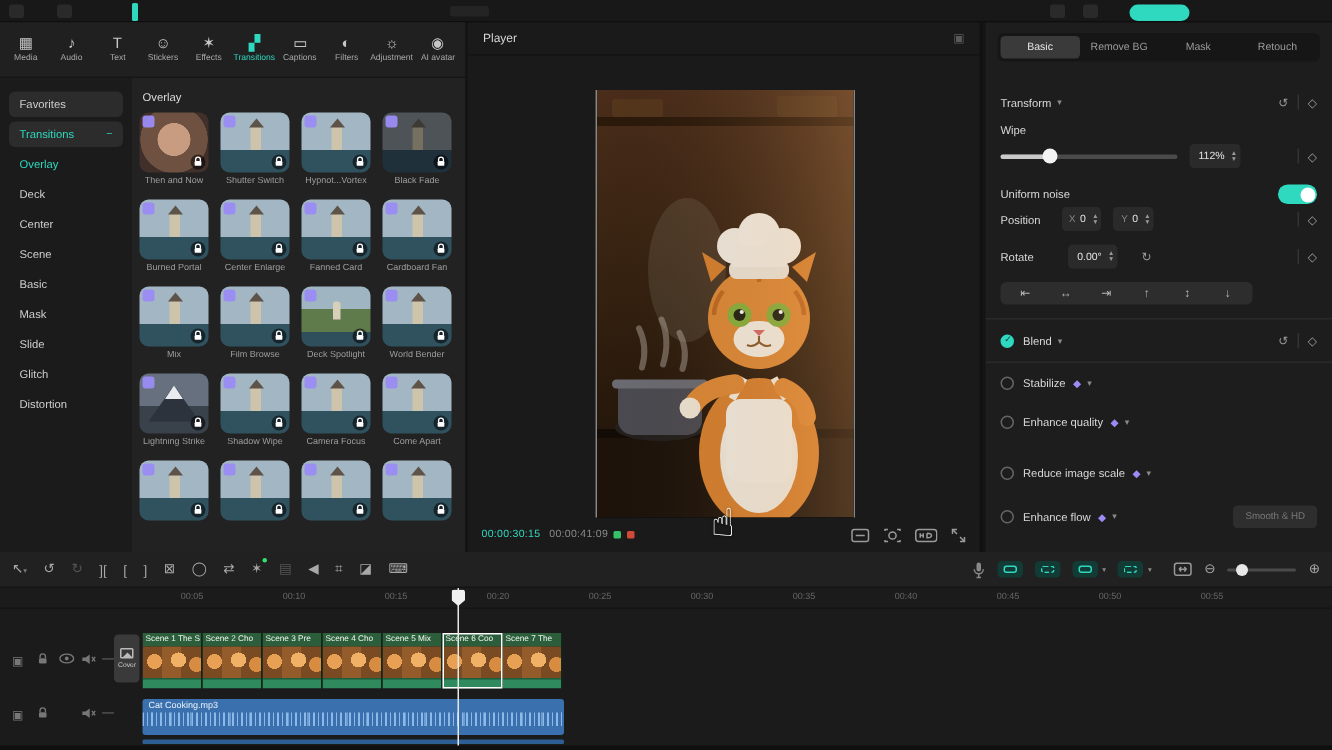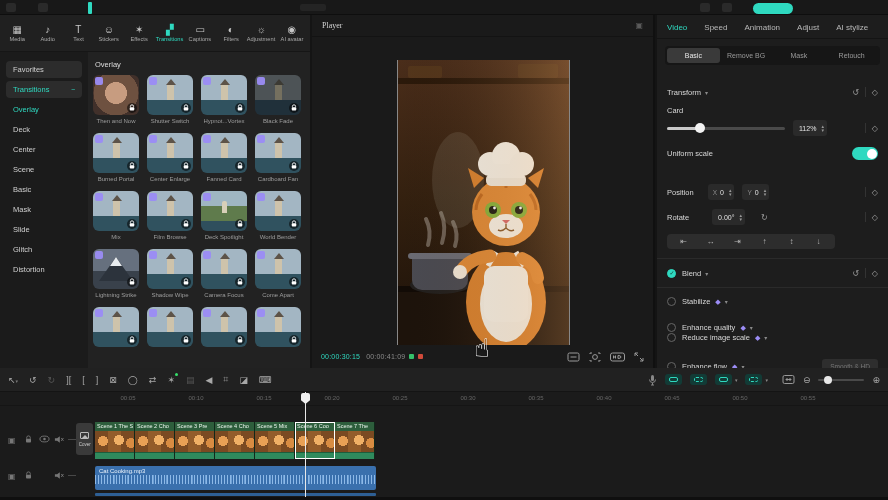--- a/index.html
+++ b/index.html
@@ -44,21 +44,21 @@
   .thumb.mountain{background:linear-gradient(#66707e 0 55%,#39414b 55% 100%);}
   .thumb.mountain::before{content:"";position:absolute;left:6px;top:8px;width:0;height:0;border-left:17px solid transparent;border-right:17px solid transparent;border-bottom:24px solid #2c333c;}
   .thumb.mountain::after{content:"";position:absolute;left:17px;top:8px;width:0;height:0;border-left:6px solid transparent;border-right:6px solid transparent;border-bottom:9px solid #e8ecef;}
   .thumb .badge{position:absolute;left:2px;top:2px;width:8px;height:8px;border-radius:2px;background:#9b8cf5;opacity:.95;}
   .thumb .lockwrap{position:absolute;right:2px;bottom:2px;width:10px;height:10px;border-radius:50%;background:rgba(0,0,0,.55);display:flex;align-items:center;justify-content:center;}
   .thumb-name{font-size:6px;color:#9d9d9d;text-align:center;white-space:nowrap;overflow:hidden;height:7px;}
 
   
   .player-panel{position:absolute;left:312px;top:15px;width:343px;height:353px;background:#1a1a1a;border-right:2px solid #101010;}
   .pl-header{height:22px;display:flex;align-items:center;justify-content:space-between;padding:0 10px;border-bottom:1px solid #131313;}
-  .pl-title{font-size:8px;color:#d5d5d5;font-family:Liberation Serif, serif;}
+  .pl-title{font-size:8px;color:#d5d5d5;}
   .pl-exp{font-size:8px;color:#5a5a5a;}
   .video-wrap{position:absolute;left:85px;top:45px;width:173px;height:287px;border-left:1px solid #888;border-right:1px solid #888;background:#000;}
   .pl-bottom{position:absolute;left:0;bottom:0;width:100%;height:23px;display:flex;align-items:center;padding:0 9px;background:#1a1a1a;}
   .pl-time-cur{font-size:7px;color:#2fd9c0;letter-spacing:.2px;}
   .pl-time-tot{font-size:7px;color:#8a8a8a;margin-left:6px;letter-spacing:.2px;}
   .pl-chip{width:5px;height:5px;border-radius:1px;margin-left:4px;}
   .pl-icons{margin-left:auto;display:flex;align-items:center;gap:9px;}
   .pl-icons svg{display:block;}
   .cursor-hand{position:absolute;left:162px;top:318px;font-size:26px;color:#fff;text-shadow:0 1px 2px rgba(0,0,0,.8);}
 
@@ -618,32 +618,20 @@
         <svg width="10" height="10" viewBox="0 0 10 10">
             <path d="M1 4 V1 h3 M9 6 v3 H6 M1 1 l3 3 M9 9 L6 6" stroke="#9a9a9a" fill="none"></path>
           </svg>
       </span>
     </div>
     <div class="cursor-hand">☝</div>
   </div>
 
   <div class="inspector">
 
-    <div class="insp-tabs">
-
-        <span class="insp-tab active">Video</span>
-
-        <span class="insp-tab">Speed</span>
-
-        <span class="insp-tab">Animation</span>
-
-        <span class="insp-tab">Adjust</span>
-
-        <span class="insp-tab">AI stylize</span>
-      </div>
 
     <div class="insp-subtabs">
 
         <span class="insp-subtab active">Basic</span>
 
         <span class="insp-subtab">Remove BG</span>
 
         <span class="insp-subtab">Mask</span>
 
         <span class="insp-subtab">Retouch</span>
@@ -653,46 +641,46 @@
       <span class="lbl">Transform</span>
       <span class="chev">▾</span>
       <span class="right-ico">
         <span class="ric">↺</span>
         <span class="vdiv"></span>
         <span class="ric">◇</span>
       </span>
     </div>
 
     <div class="row" style="margin-top:9px">
-      <span class="lbl">Card</span>
+      <span class="lbl">Wipe</span>
     </div>
     <div class="slider-row">
       <span class="slider-track">
         <span class="slider-fill"></span>
           <span class="slider-knob"></span>
       </span>
       <span class="valbox">
         <span class="v">112%</span>
         <span class="stepper">
             <span>▴</span>
             <span>▾</span>
           </span>
       </span>
       <span class="right-ico">
           <span class="vdiv"></span>
           <span class="ric">◇</span>
         </span>
     </div>
 
     <div class="row" style="margin-top:11px">
-      <span class="lbl">Uniform scale</span>
+      <span class="lbl">Uniform noise</span>
       <span class="toggle"></span>
     </div>
 
-    <div class="row" style="margin-top:24px">
+    <div class="row" style="margin-top:2px">
       <span class="lbl">Position</span>
       <span class="valbox" style="margin-left:14px">
         <span class="axis">X</span>
         <span class="v">0</span>
         <span class="stepper">
             <span>▴</span>
             <span>▾</span>
           </span>
       </span>
       <span class="valbox">
@@ -758,21 +746,21 @@
     <div>
 
         <div class="row" style="margin-bottom:17px">
           <span class="ckc"></span>
           <span class="lbl">Stabilize</span>
           <span class="gem">◆</span>
           <span class="chev">▾</span>
 
         </div>
 
-        <div class="row" style="margin-bottom:1px">
+        <div class="row" style="margin-bottom:25px">
           <span class="ckc"></span>
           <span class="lbl">Enhance quality</span>
           <span class="gem">◆</span>
           <span class="chev">▾</span>
 
         </div>
 
         <div class="row" style="margin-bottom:17px">
           <span class="ckc"></span>
           <span class="lbl">Reduce image scale</span>

